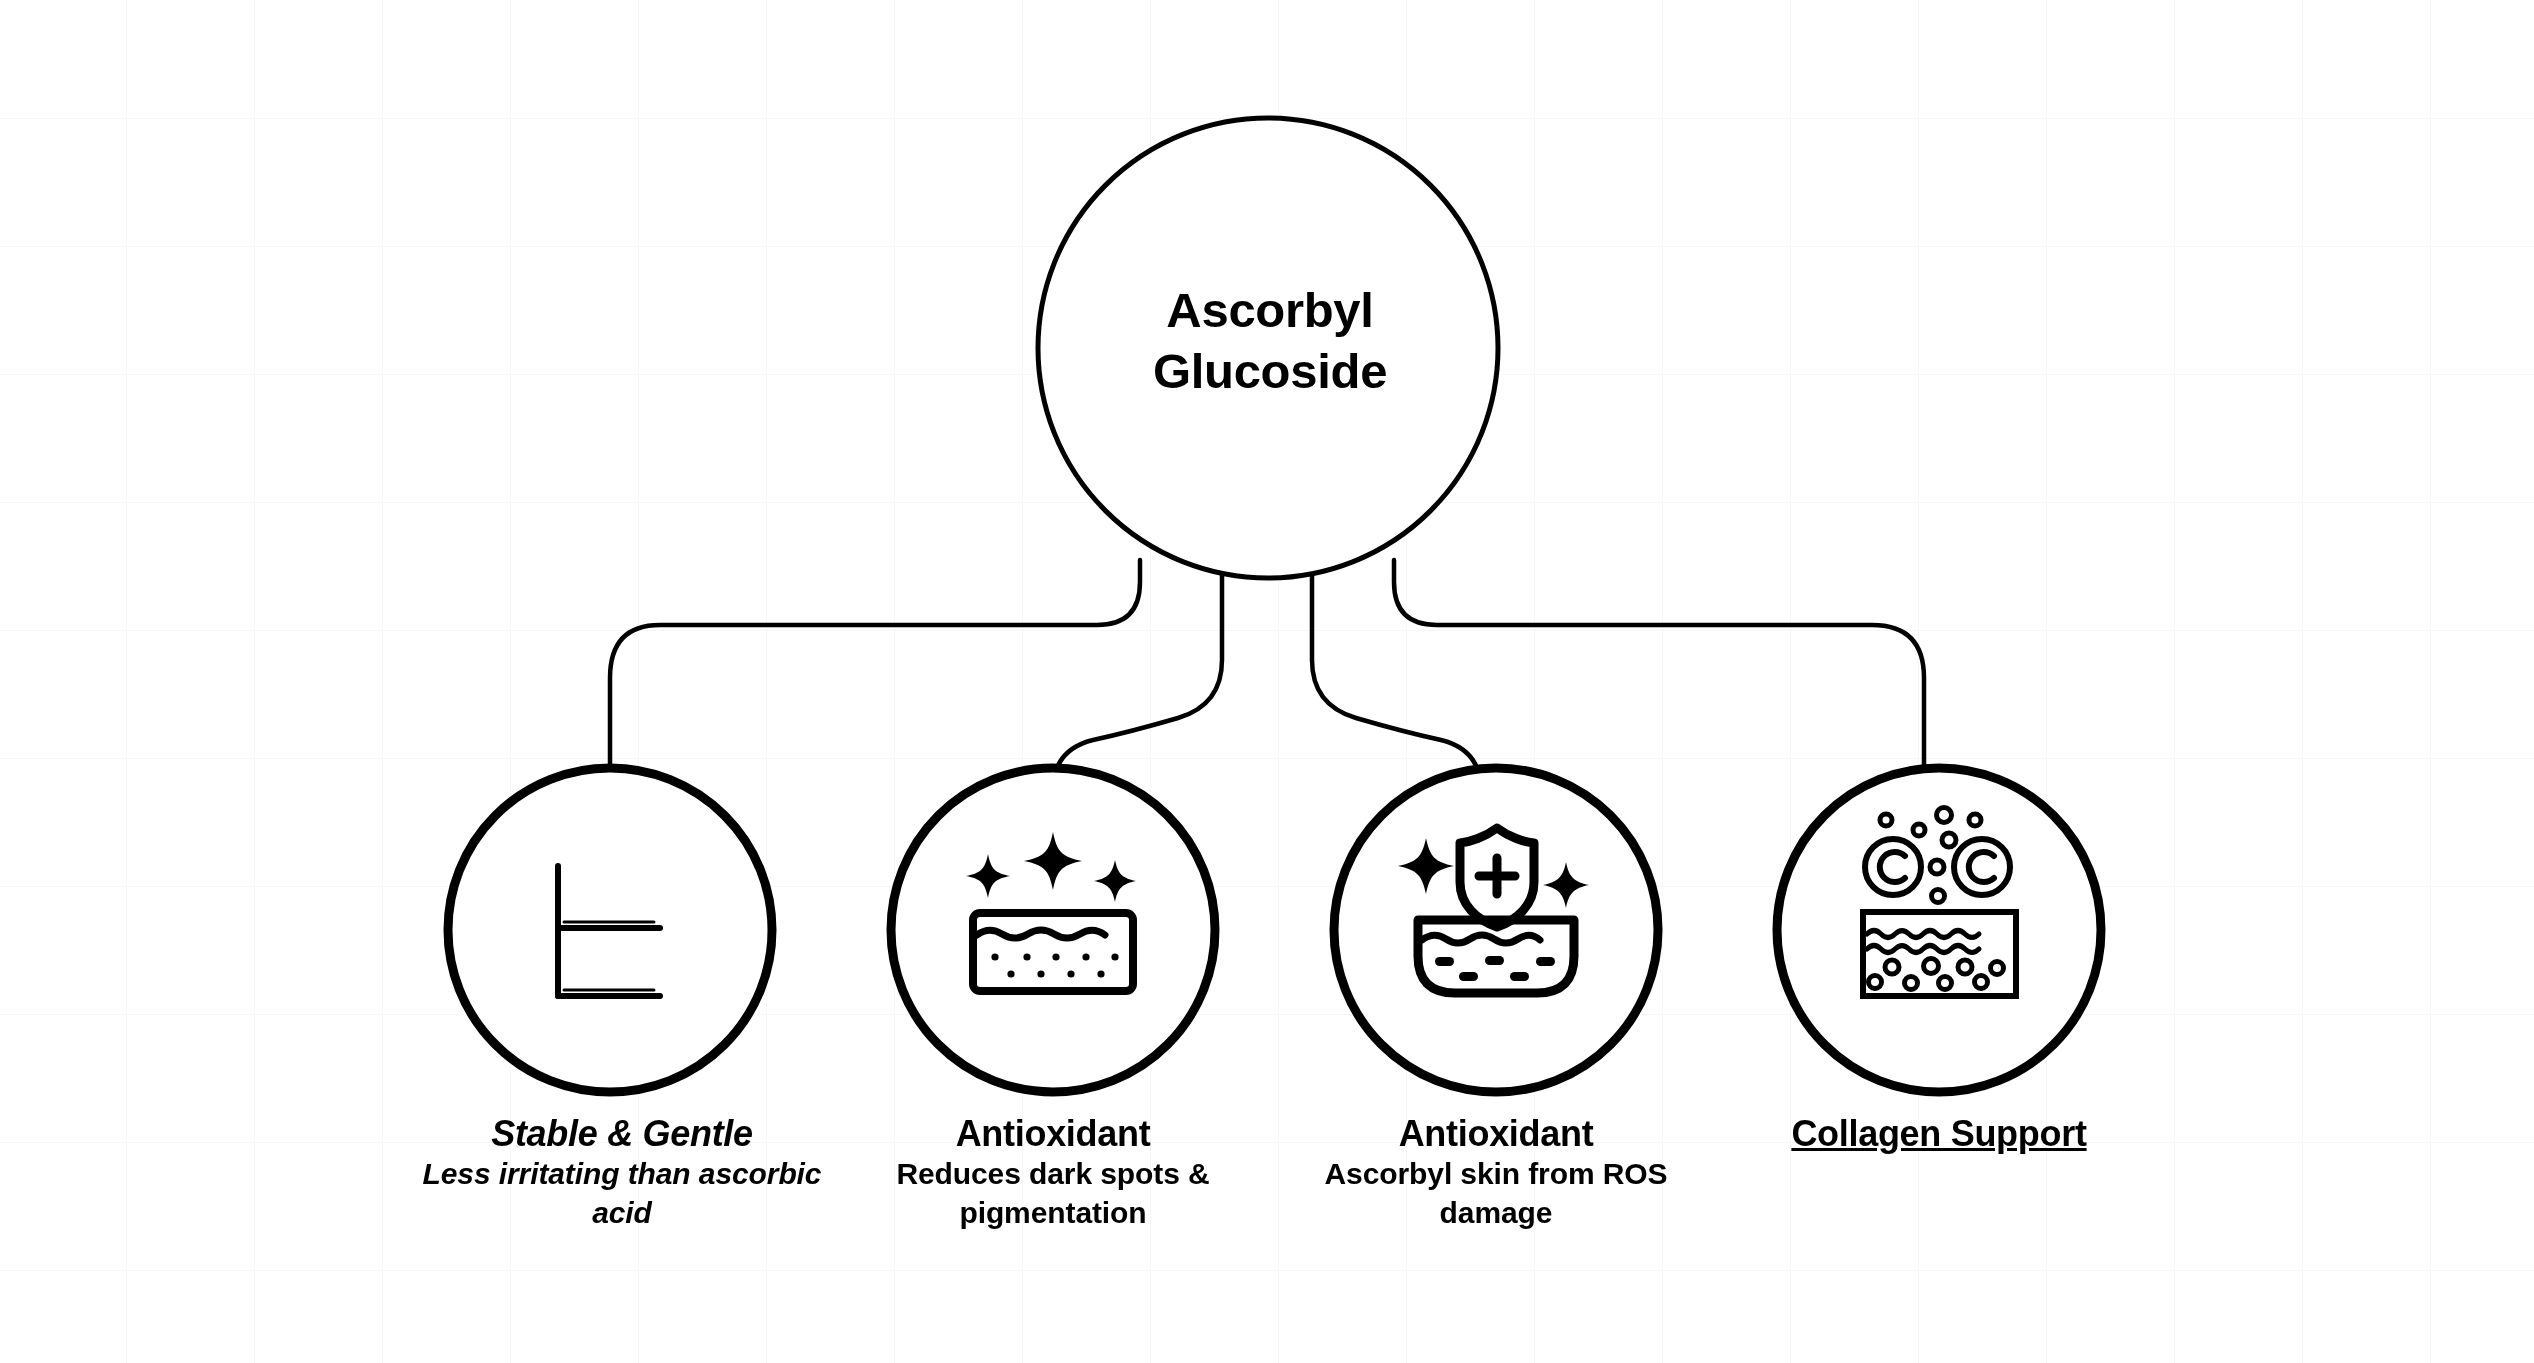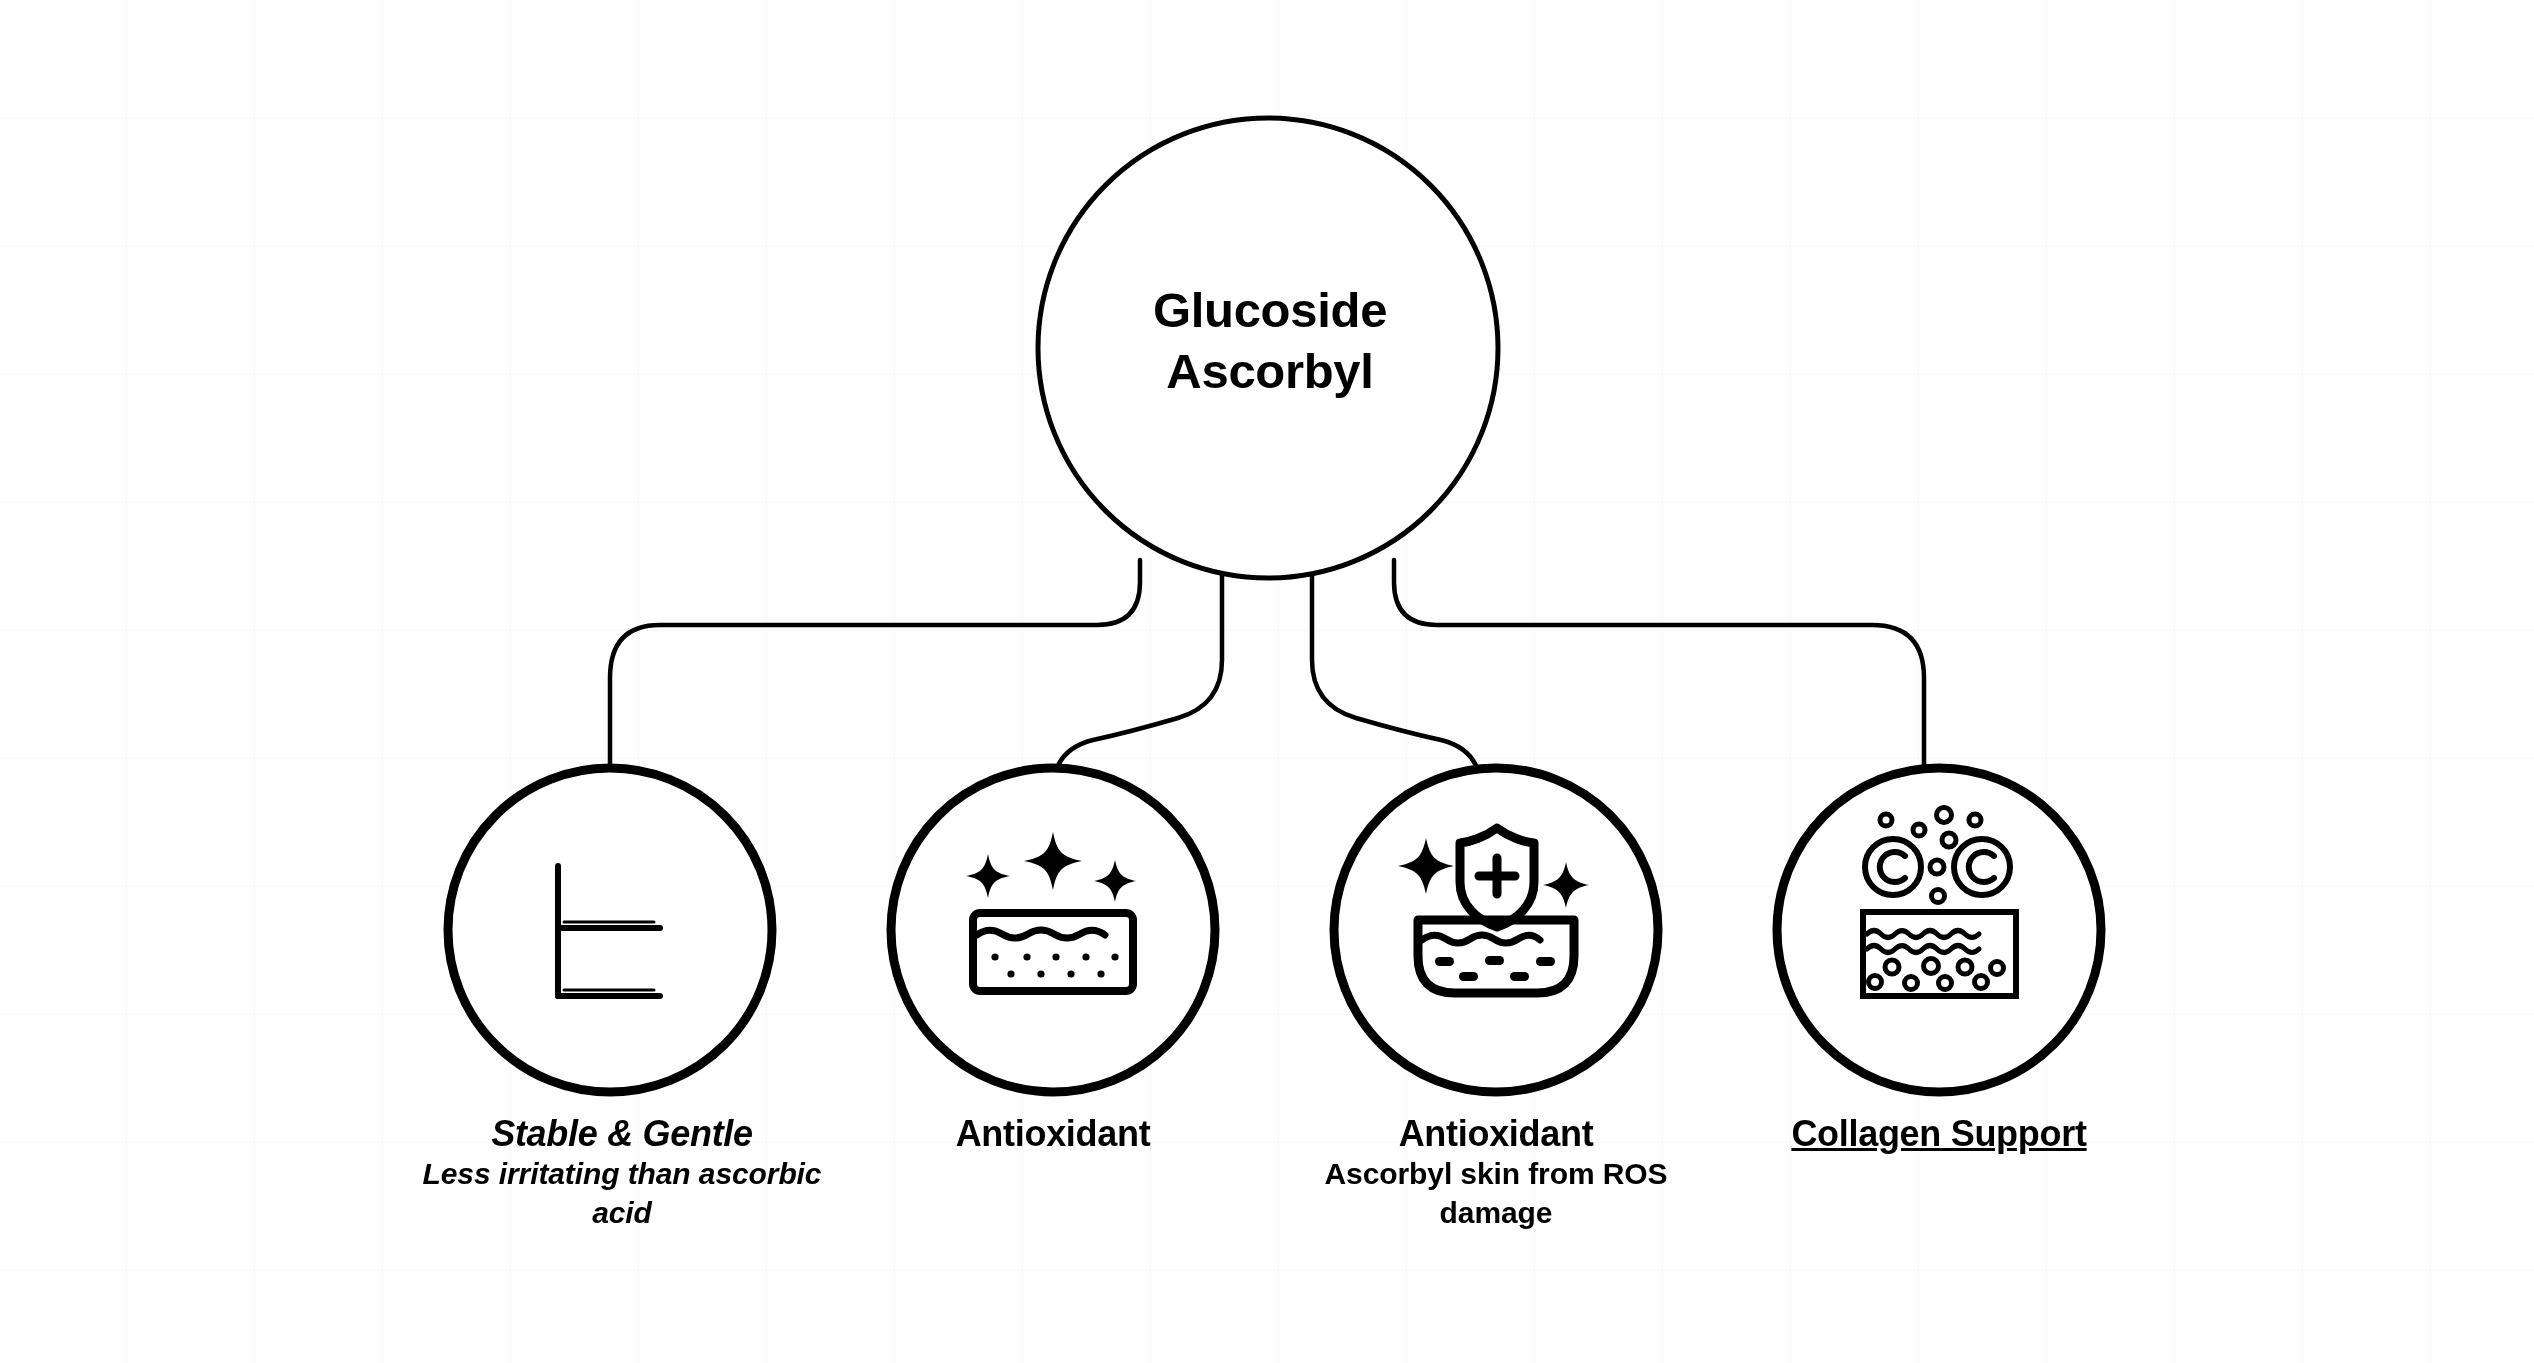--- a/index.html
+++ b/index.html
@@ -168,30 +168,31 @@
           <circle cx="58" cy="38" r="6.5"></circle>
         <circle cx="-64" cy="52" r="6.5"></circle>
           <circle cx="-28" cy="53" r="6.5"></circle>
         <circle cx="6" cy="53" r="6.5"></circle>
           <circle cx="42" cy="52" r="6.5"></circle>
       </g>
     </g>
   </svg>
 
   <div class="hub-text">
+    <div>Ascorbyl</div>
     <div>Glucoside</div>
-    <div>Ascorbyl</div>
   </div>
 
   <div class="leaf-caption cap-0">
     <div class="leaf-title">Stable &amp; Gentle</div>
     <div class="leaf-desc">Less irritating than ascorbic acid</div>
   </div>
   <div class="leaf-caption cap-1">
     <div class="leaf-title">Antioxidant</div>
+    <div class="leaf-desc">Reduces dark spots &amp; pigmentation</div>
   </div>
   <div class="leaf-caption cap-2">
     <div class="leaf-title">Antioxidant</div>
     <div class="leaf-desc">Ascorbyl skin from ROS damage</div>
   </div>
   <div class="leaf-caption cap-3">
     <div class="leaf-title">Collagen Support</div>
   </div>
 
 </div>

